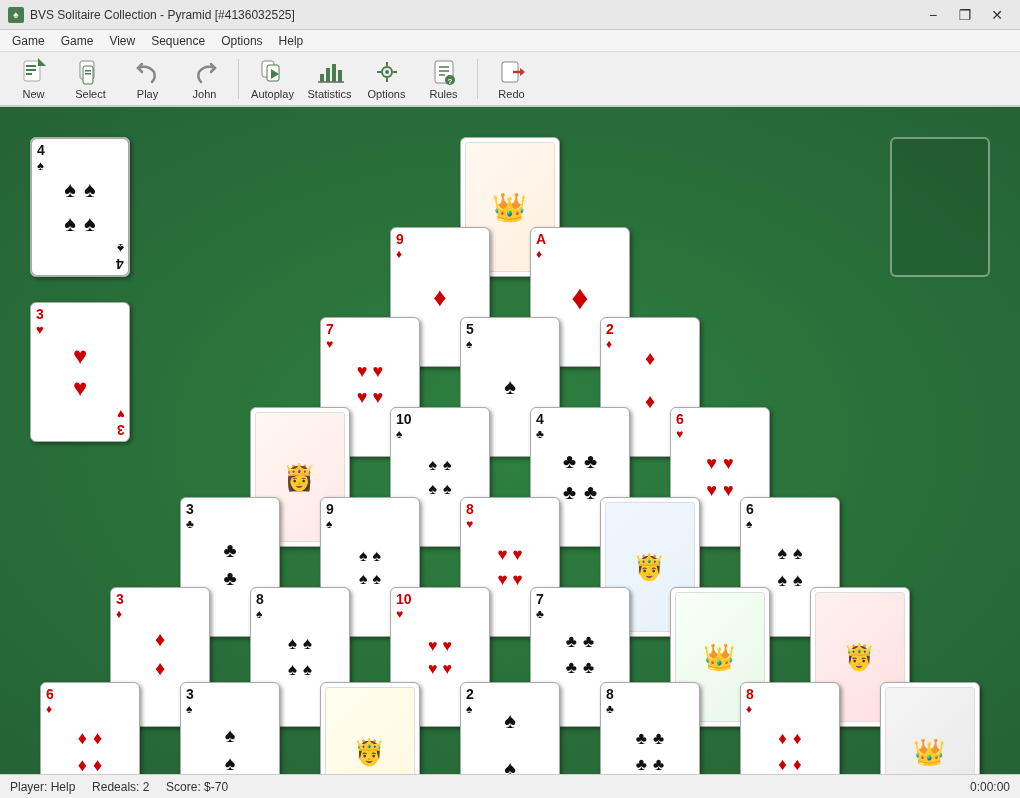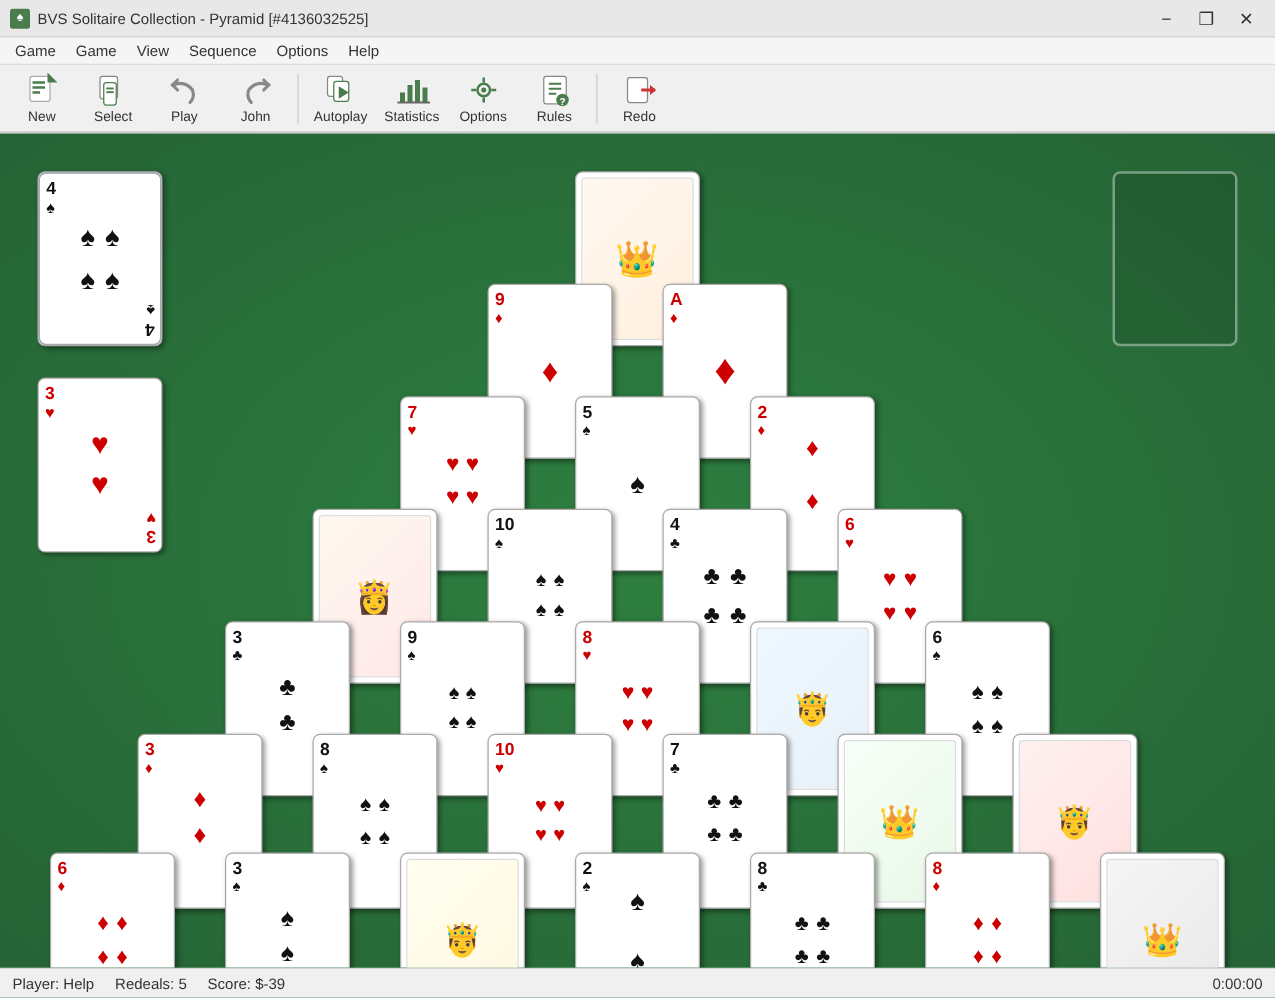--- a/index.html
+++ b/index.html
@@ -529,18 +529,18 @@
       <span style="font-size:26px;">👑</span>
     </div>
   </div>
 
 </div>
 
 <div id="statusbar">
   <span>
     <span>Player: Help</span>
     &nbsp;&nbsp;&nbsp;
-    <span>Redeals: 5</span>
+    <span>Redeals: 2</span>
     &nbsp;&nbsp;&nbsp;
-    <span>Score: $-39</span>
+    <span>Score: $-70</span>
   </span>
   <span>0:00:00</span>
 </div>
 
 </body></html>

